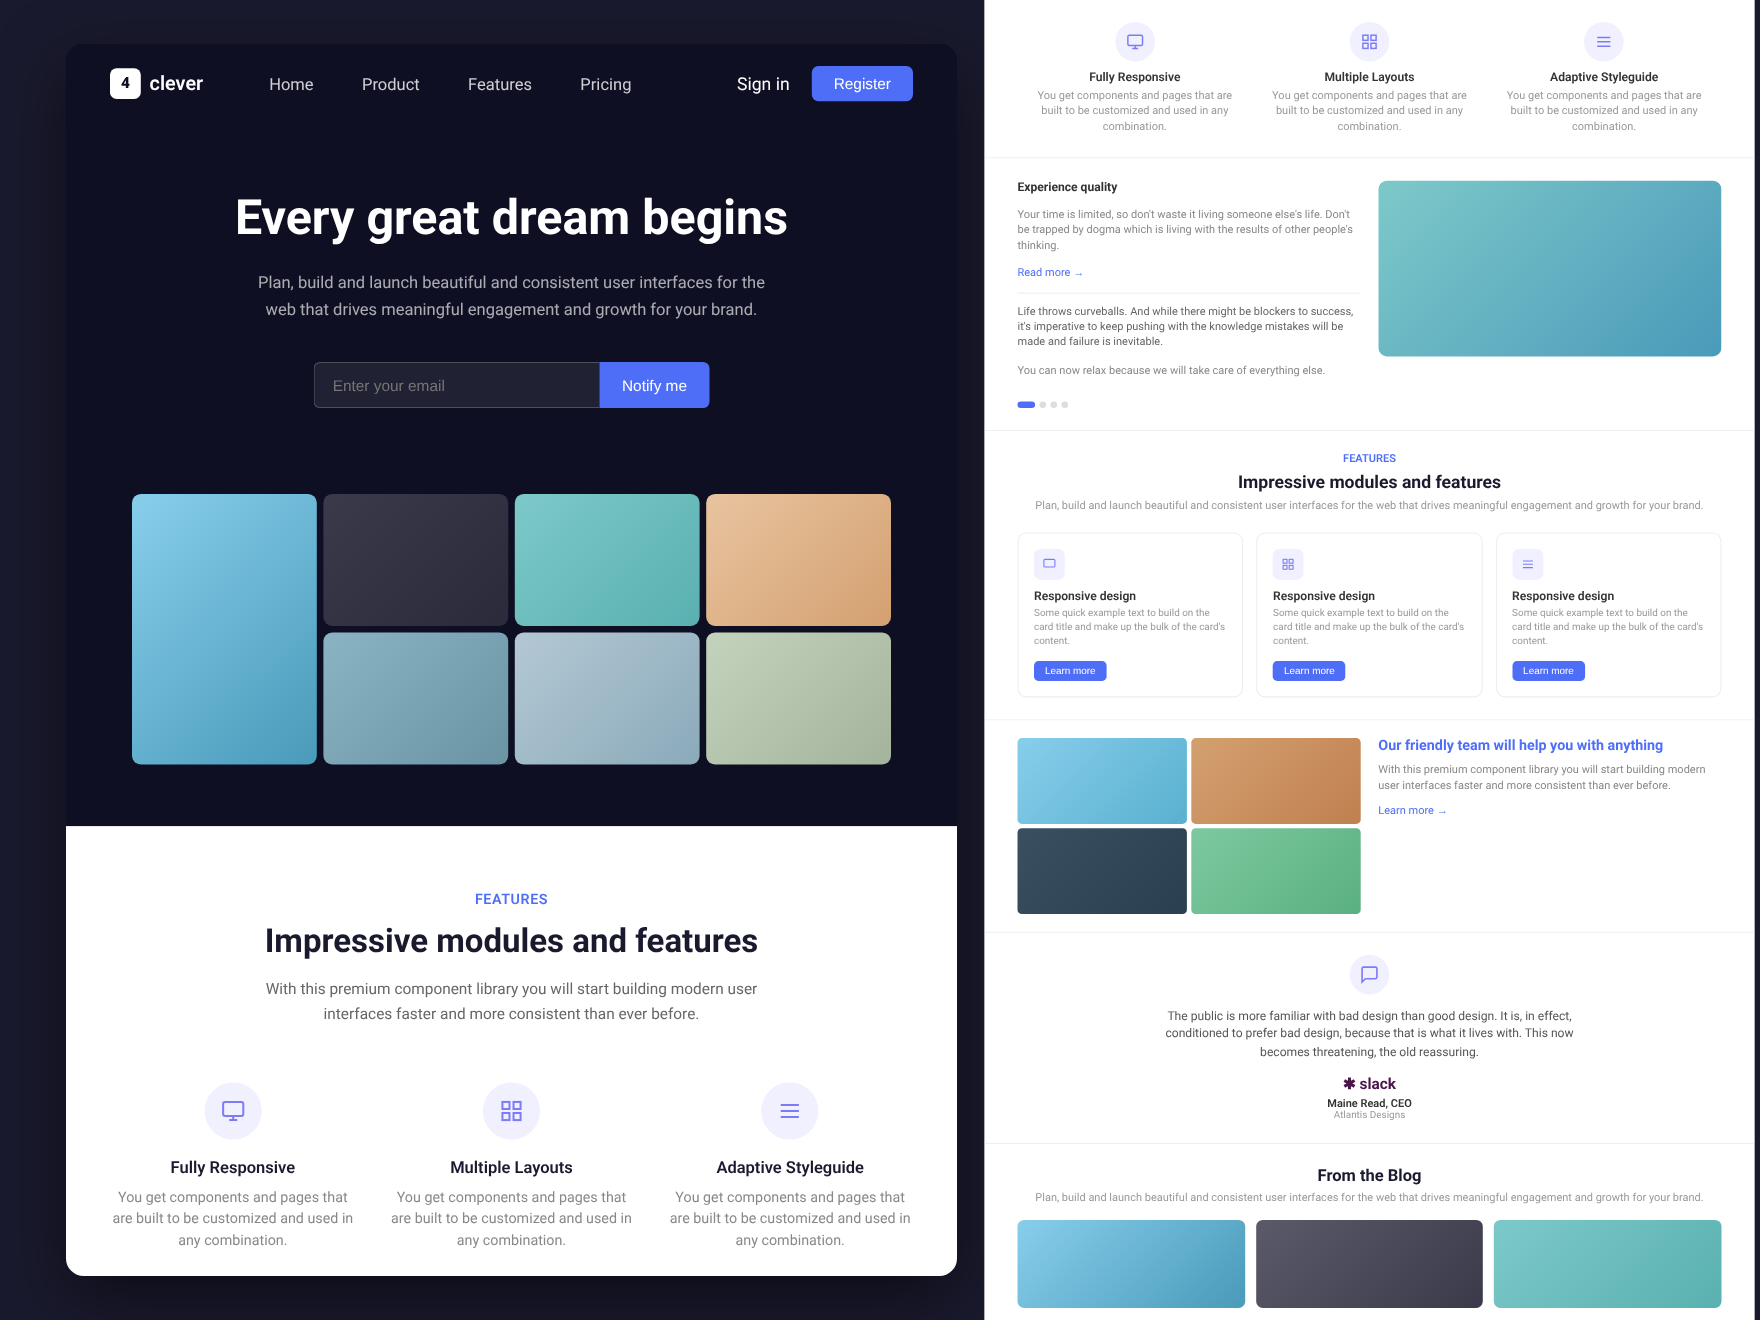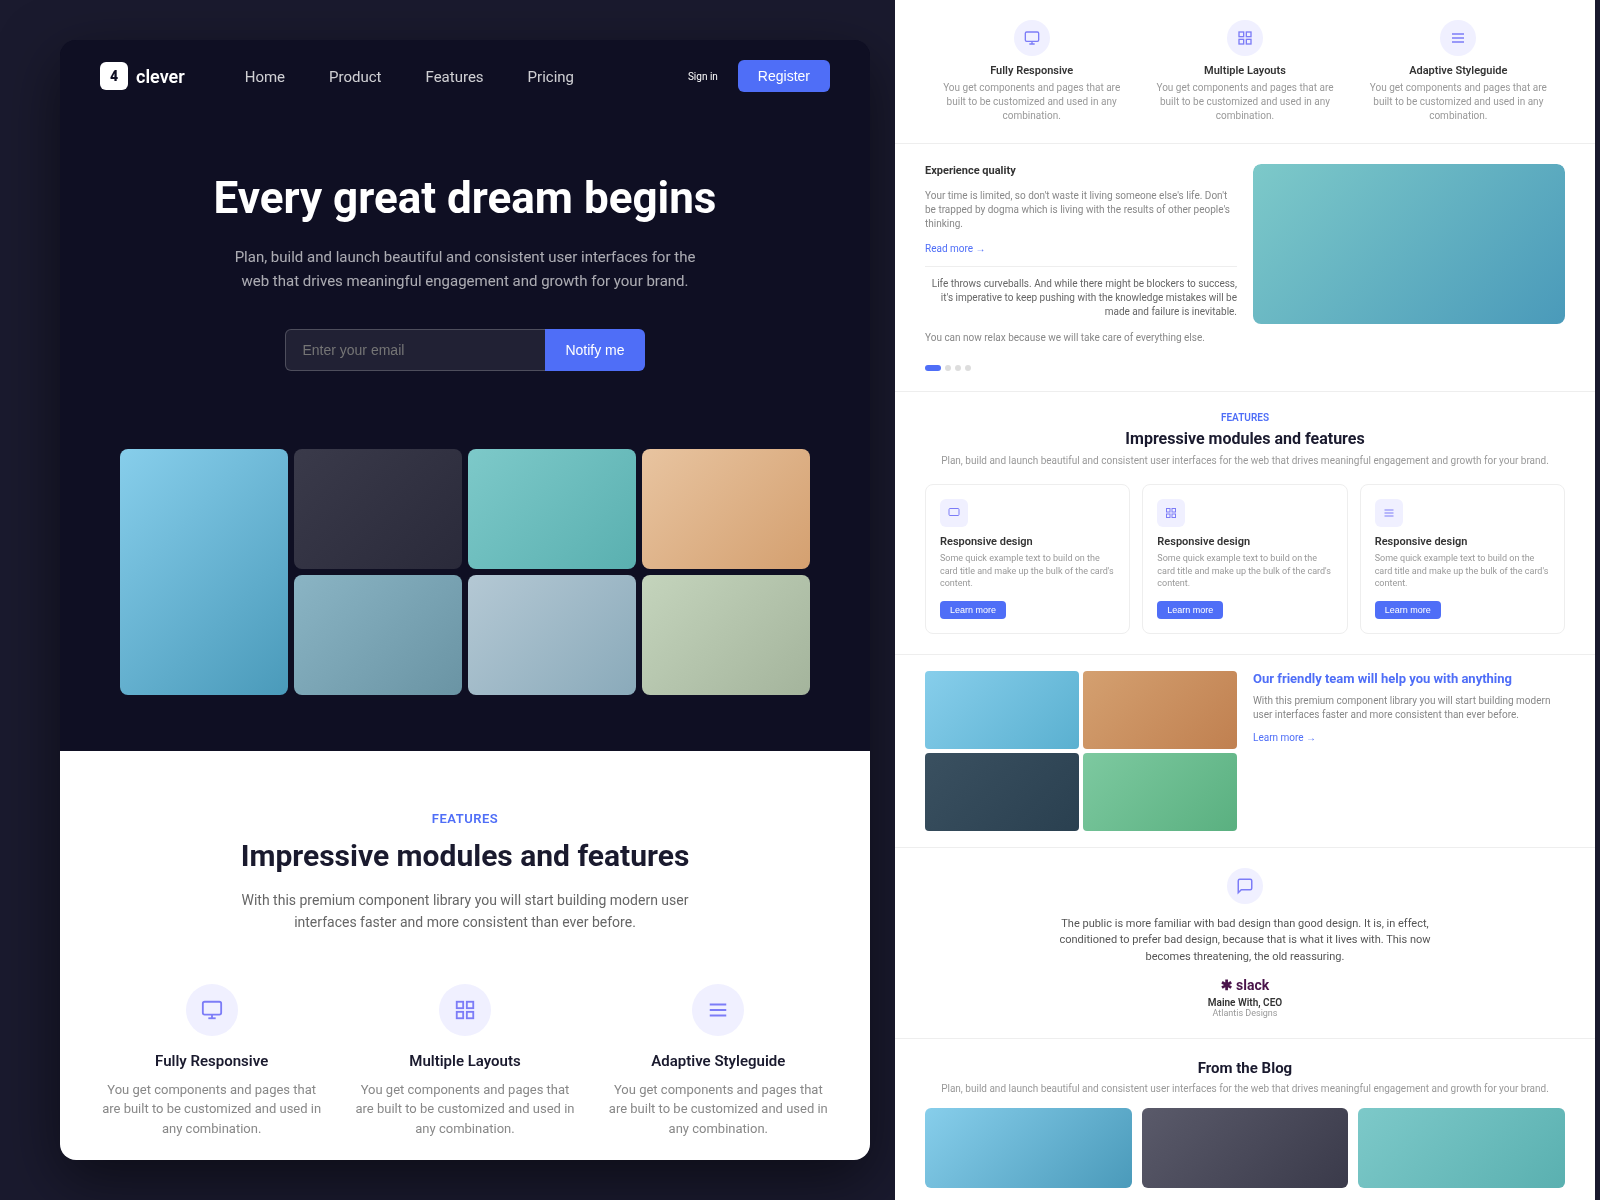--- a/index.html
+++ b/index.html
@@ -70,21 +70,21 @@
       font-size: 15px;
     }
     .nav-actions {
       margin-left: auto;
       display: flex;
       align-items: center;
       gap: 20px;
     }
     .sign-in {
       color: white;
-      font-size: 10px;
+      font-size: 16px;
       text-decoration: none;
     }
     .register-btn {
       background: #4f6ef7;
       color: white;
       border: none;
       padding: 8px 20px;
       border-radius: 6px;
       font-size: 14px;
       cursor: pointer;
@@ -292,21 +292,20 @@
       font-size: 10px;
       color: #4f6ef7;
       text-decoration: none;
     }
     .rp-exp-quote {
       font-size: 10px;
       color: #666;
       line-height: 1.4;
       border-top: 1px solid #eee;
       padding-top: 10px;
-      text-align: right;
     }
     .rp-exp-right {
       border-radius: 8px;
       overflow: hidden;
     }
     .rp-photo {
       width: 100%;
       height: 160px;
       background: linear-gradient(135deg, #7dc9c9, #4a9aba);
       border-radius: 8px;
@@ -725,21 +724,21 @@
     <div class="rp-quote-section">
       <div class="rp-quote-icon">
         <svg width="18" height="18" viewBox="0 0 24 24" fill="none" stroke="currentColor" stroke-width="2">
             <path d="M21 15a2 2 0 0 1-2 2H7l-4 4V5a2 2 0 0 1 2-2h14a2 2 0 0 1 2 2z"></path>
           </svg>
       </div>
       <div class="rp-quote-text">The public is more familiar with bad design than good design. It is, in effect, conditioned to prefer bad design, because that is what it lives with. This now becomes threatening, the old reassuring.</div>
       <div class="rp-quote-brand">
         <span class="rp-slack-logo">✱ <span>slack</span></span>
       </div>
-      <div class="rp-quote-author">Maine With, CEO</div>
+      <div class="rp-quote-author">Maine Read, CEO</div>
       <div class="rp-quote-role">Atlantis Designs</div>
     </div>
 
     <div class="rp-blog-section">
       <div class="rp-blog-title">From the Blog</div>
       <div class="rp-blog-sub">Plan, build and launch beautiful and consistent user interfaces for the web that drives meaningful engagement and growth for your brand.</div>
       <div class="rp-blog-grid">
         <div class="rp-blog-img rp-bi-1"></div>
         <div class="rp-blog-img rp-bi-2"></div>
         <div class="rp-blog-img rp-bi-3"></div>

